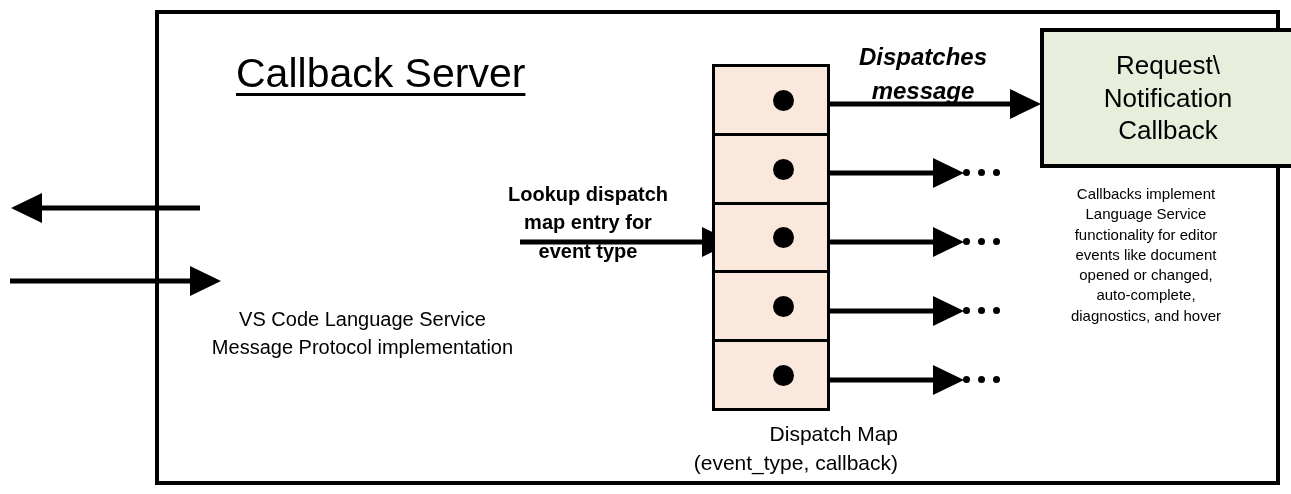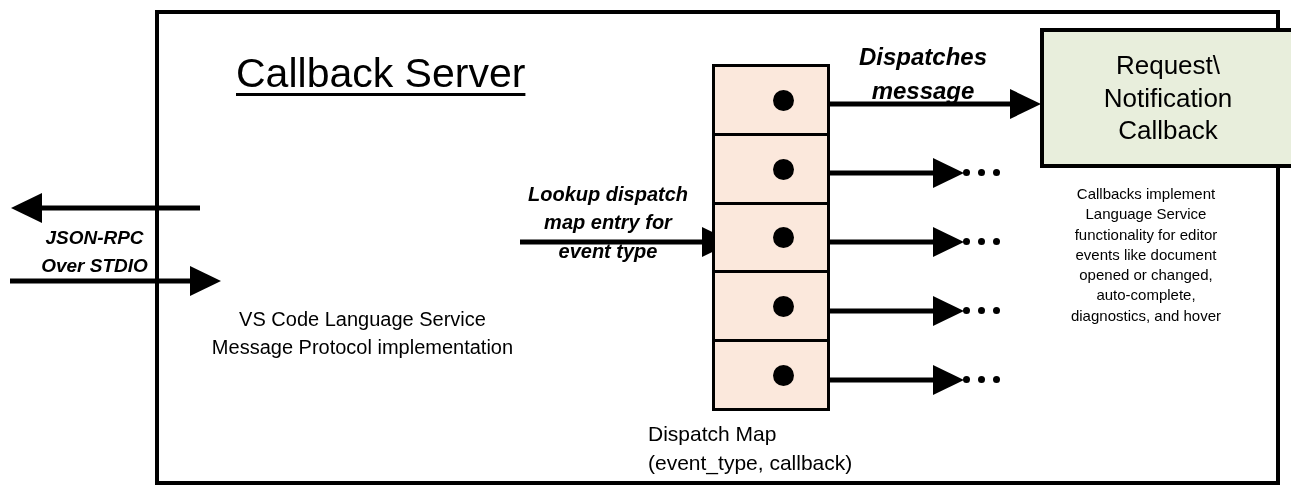--- a/index.html
+++ b/index.html
@@ -86,25 +86,24 @@
     font-style: italic;
     font-weight: bold;
     line-height: 1.45;
     text-align: center;
     white-space: pre-line;
     z-index: 6;
   }
 
   
   #lookup-label {
-    left: 520px;
+    left: 500px;
     top: 180px;
     width: 176px;
     font-size: 20px;
-    font-style: italic;
     font-weight: bold;
     line-height: 1.42;
     text-align: center;
     white-space: pre-line;
     z-index: 6;
   }
 
   
   #dispatches-label {
     left: 838px;
@@ -148,21 +147,21 @@
     margin-top: -10px;
     border-radius: 50%;
     background: #000000;
   }
   #dispatch-map-caption {
     left: 648px;
     top: 420px;
     width: 250px;
     font-size: 21px;
     line-height: 1.36;
-    text-align: left;
+    text-align: right;
     white-space: pre-line;
     z-index: 6;
   }
 
   
   #callback-box {
     left: 1040px;
     top: 28px;
     width: 256px;
     height: 140px;
@@ -256,22 +255,20 @@
     <g>
       <line x1="780" y1="311" x2="935" y2="311" stroke="#000000" stroke-width="5" marker-end="url(#arrowhead)"></line>
     </g>
     <g>
       <line x1="780" y1="380" x2="935" y2="380" stroke="#000000" stroke-width="5" marker-end="url(#arrowhead)"></line>
     </g>
   </svg>
 
   <div class="abs" id="server-title">Callback Server</div>
 
-  <div class="abs" id="jsonrpc-label">JSON-RPC
-Over STDIO</div>
 
   <div class="abs" id="message-io-caption">VS Code Language Service
 Message Protocol implementation</div>
 
   <div class="abs" id="lookup-label">Lookup dispatch
 map entry for
 event type</div>
 
   <div class="abs" id="dispatch-map">
     <div class="map-cell">

